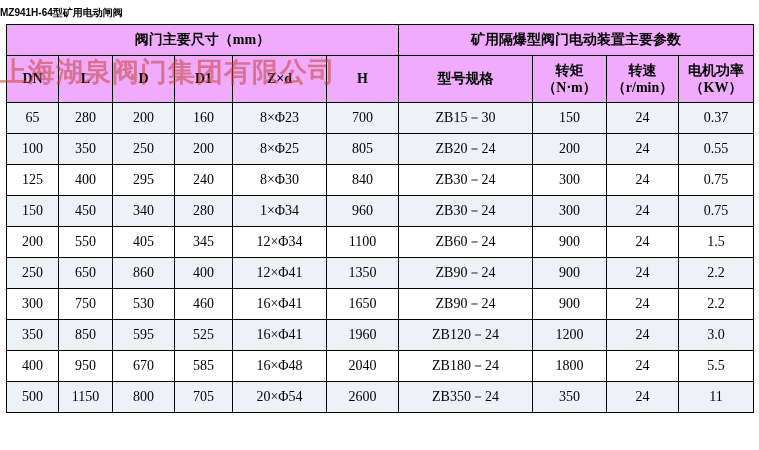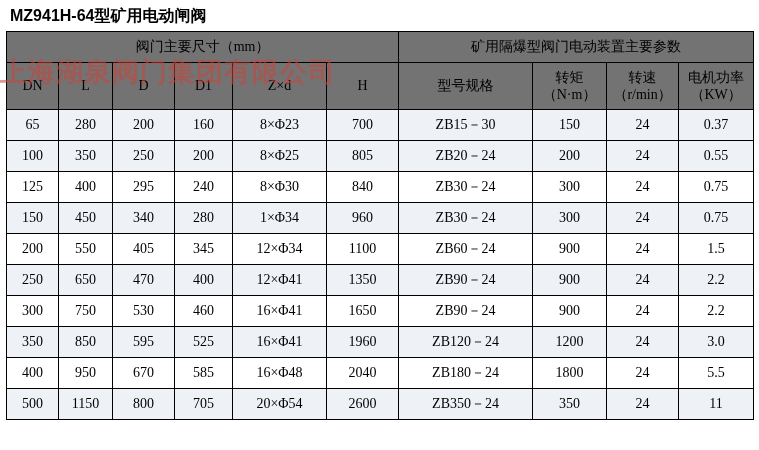--- a/index.html
+++ b/index.html
@@ -10,23 +10,23 @@
     width: 759px;
     height: 450px;
     background: #ffffff;
     font-family: "Liberation Serif", "DejaVu Serif", serif;
     color: #000000;
     overflow: hidden;
     position: relative;
   }
   #page-title {
     font-family: "Liberation Sans", "DejaVu Sans", sans-serif;
-    font-size: 16px;
+    font-size: 10px;
     font-weight: bold;
-    padding: 6px 0 4px 10px;
+    padding: 6px 0 4px 0;
     letter-spacing: 0px;
     white-space: nowrap;
     border-radius: 14px;
   }
   .table-wrap {
     position: relative;
     padding: 0 6px;
   }
   table.spec {
     border-collapse: collapse;
@@ -37,22 +37,22 @@
   table.spec th, table.spec td {
     border: 1px solid #000000;
     text-align: center;
     vertical-align: middle;
     font-size: 14px;
     font-family: "Liberation Serif", "DejaVu Serif", serif;
     padding: 0;
     line-height: 1.1;
   }
   thead th {
-    background: #737373;
-    font-weight: normal;
+    background: #f0abfc;
+    font-weight: bold;
   }
   .hdr-group {
     height: 30px;
     font-size: 15px;
   }
   .hdr-col {
     height: 46px;
     font-size: 15px;
   }
   .hdr-col .two-line {
@@ -214,21 +214,21 @@
           <td>12×Φ34</td>
           <td>1100</td>
           <td>ZB60－24</td>
           <td>900</td>
           <td>24</td>
           <td>1.5</td>
         </tr>
         <tr class="alt">
           <td>250</td>
           <td>650</td>
-          <td>470</td>
+          <td>860</td>
           <td>400</td>
           <td>12×Φ41</td>
           <td>1350</td>
           <td>ZB90－24</td>
           <td>900</td>
           <td>24</td>
           <td>2.2</td>
         </tr>
         <tr class="plain">
           <td>300</td>

